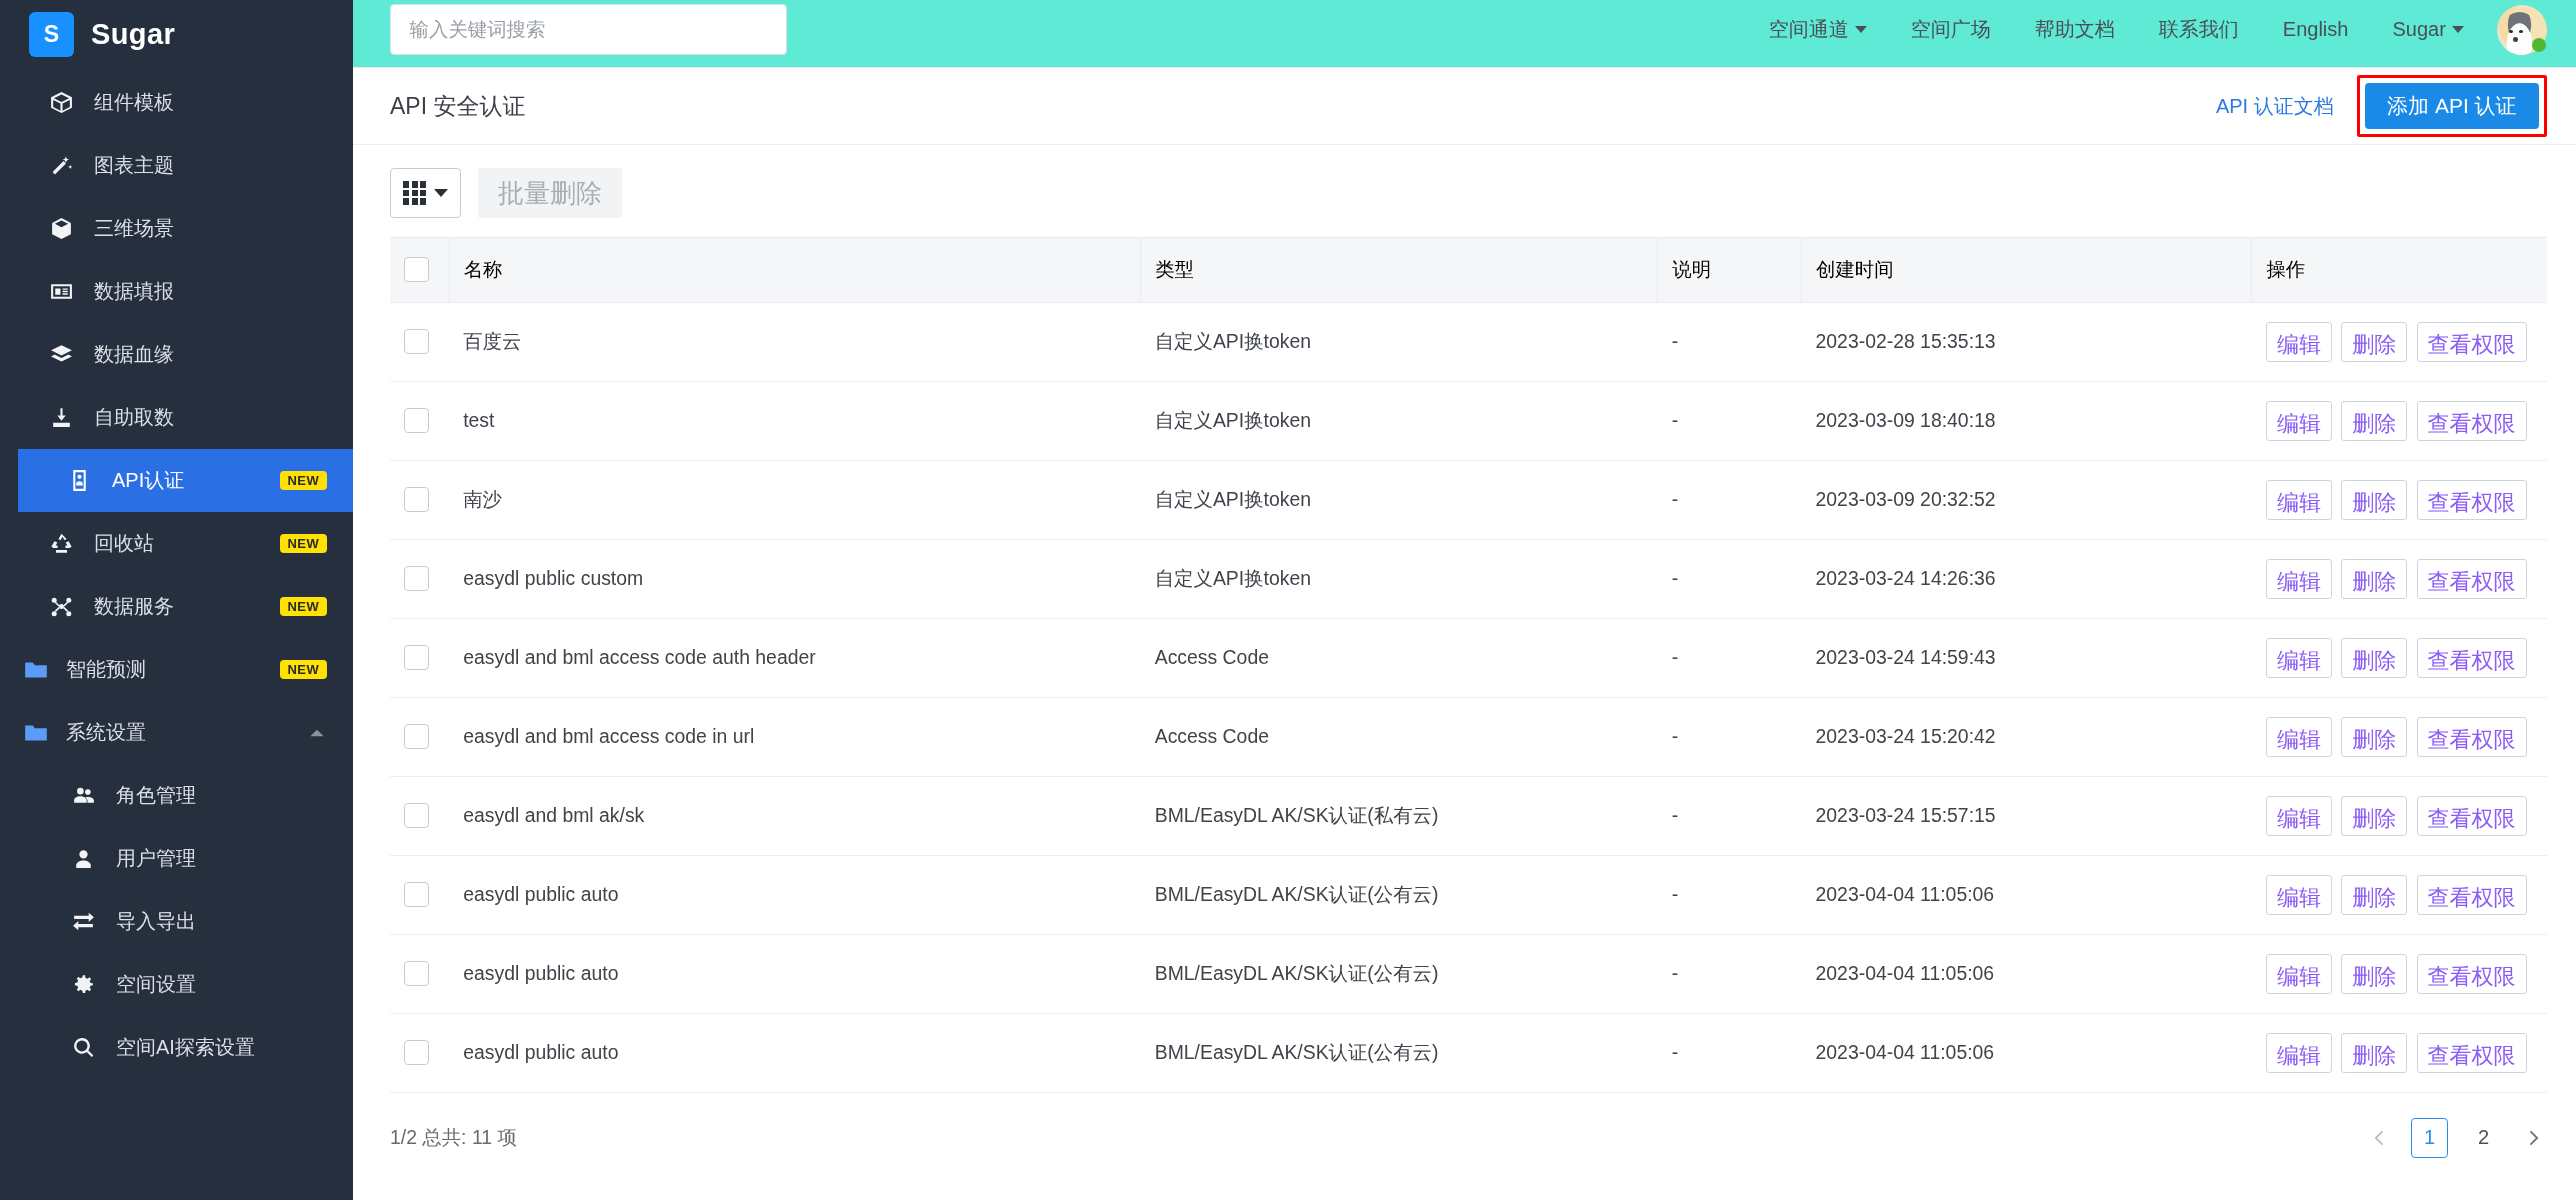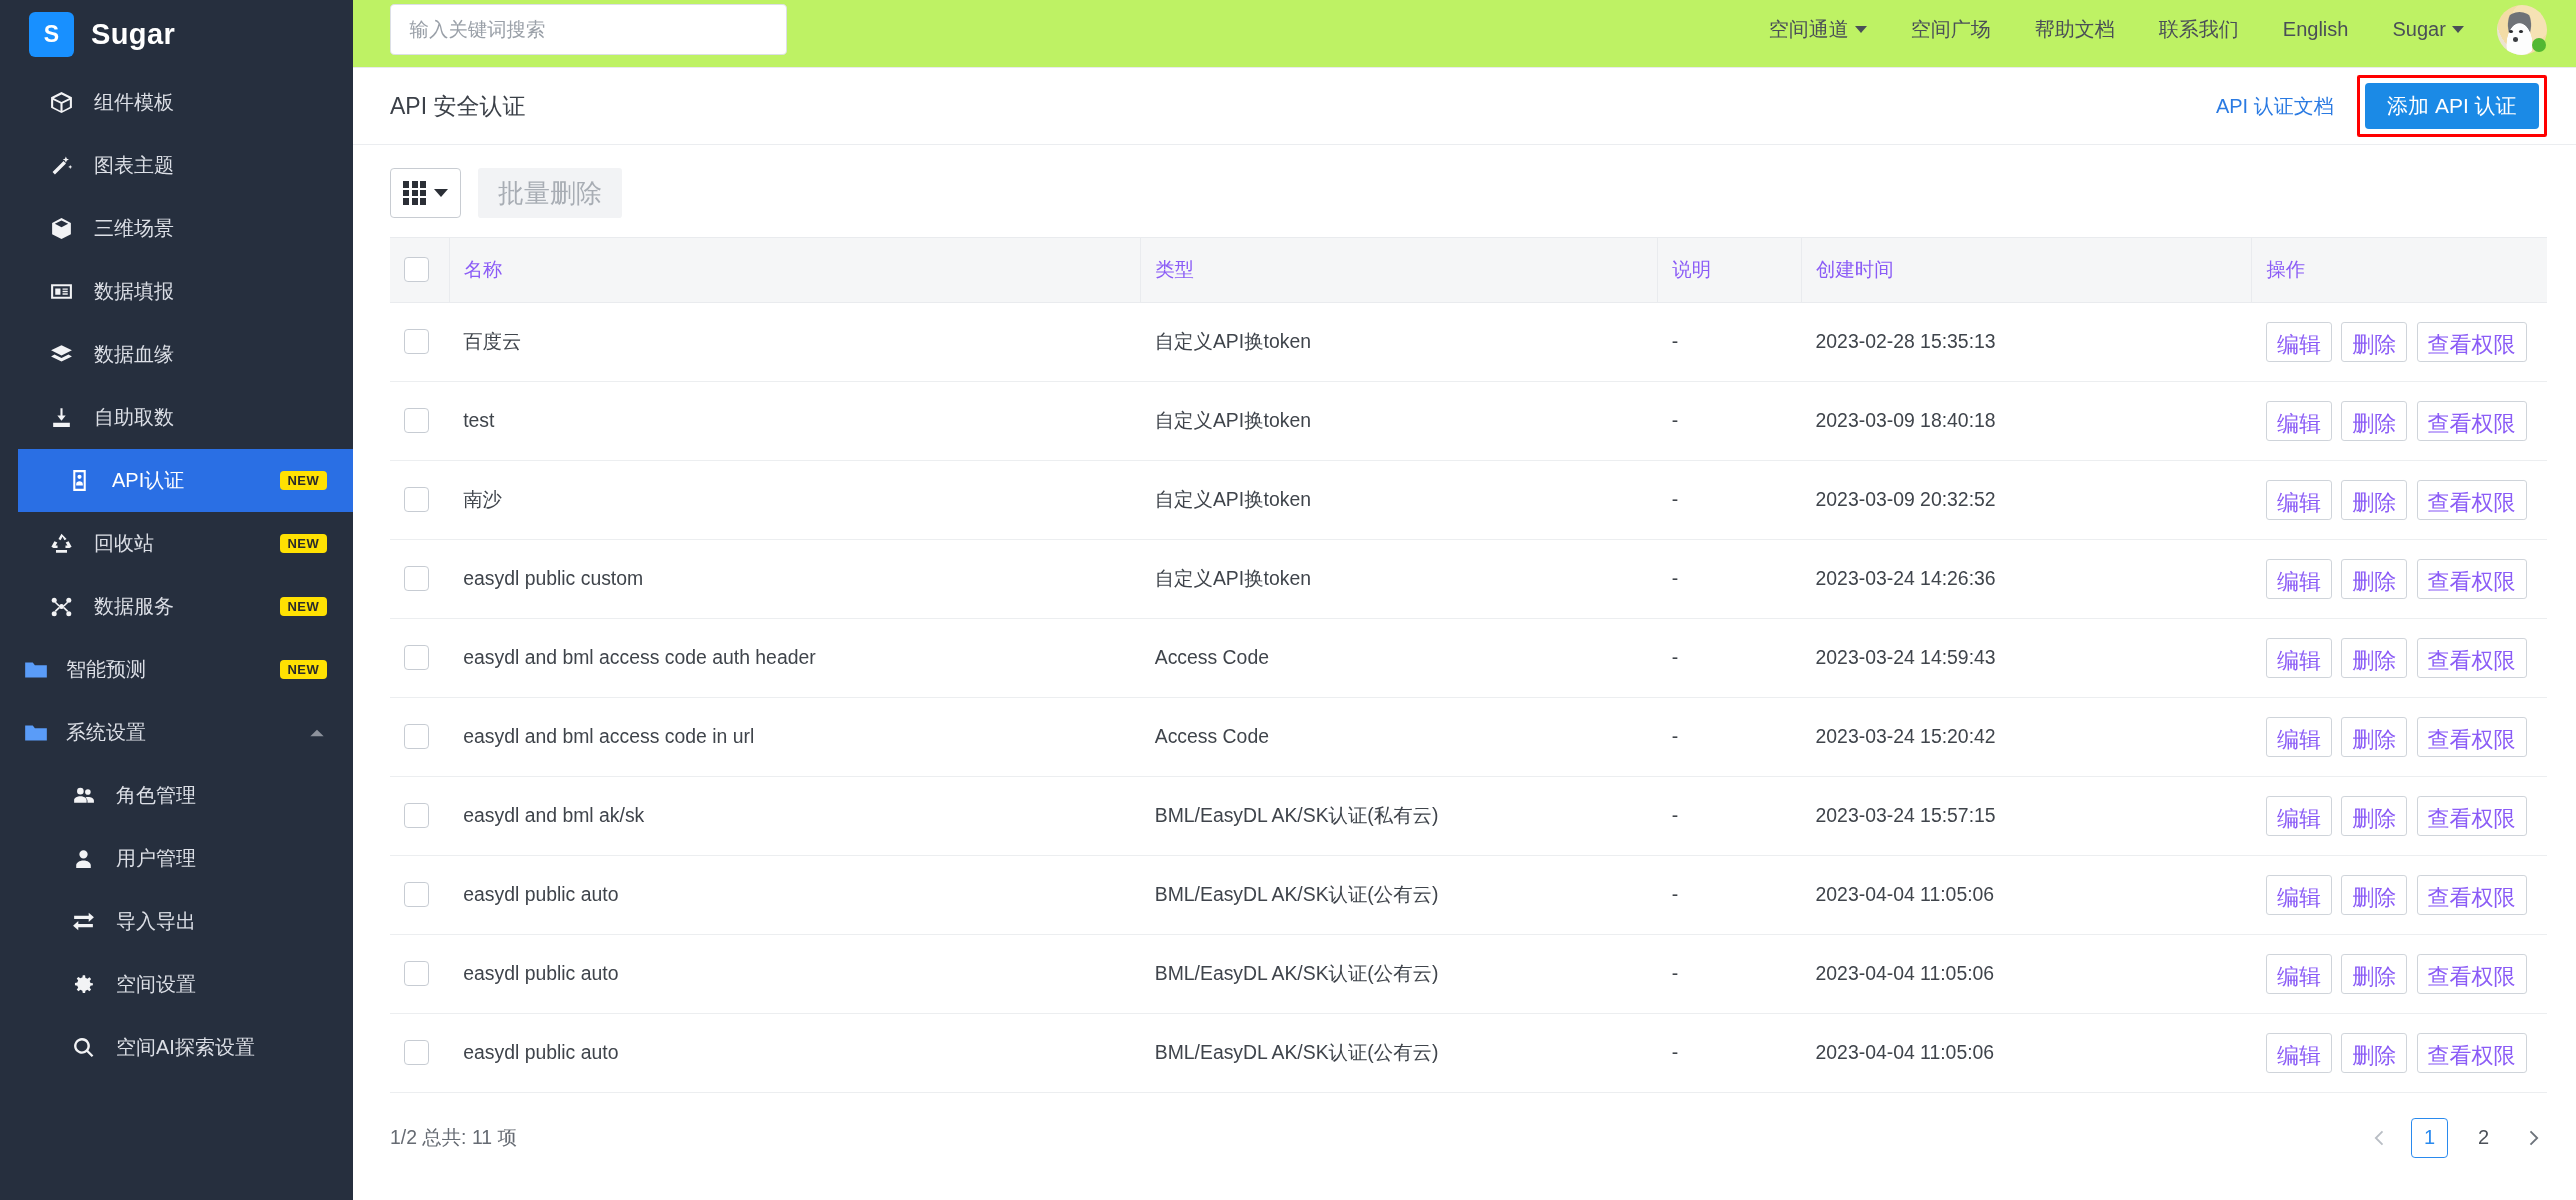--- a/index.html
+++ b/index.html
@@ -54,21 +54,21 @@
   .caret-up { width: 20px; height: 20px; opacity: .65; }
   .caret-up svg { width: 20px; height: 20px; fill: #c4c8cf; }
 
   
   .main { flex: 1 1 auto; height: 1200px; display: flex; flex-direction: column;
           background: #fff; min-width: 0; }
 
   .topbar {
     height: 68px; flex: 0 0 68px; border-bottom: 0.8px solid #e8eaec;
     display: flex; align-items: center; padding: 0 29px 8px 37px;
-    background: #bef264;
+    background: #5eead4;
   }
   .search-box {
     width: 397px; height: 51px; border: 0.8px solid #dcdfe6; border-radius: 4.6px;
     display: flex; align-items: center; padding: 0 18.6px;
     font-size: 19.4px; color: #9aa0a8; background: #fff;
   }
   .topnav { margin-left: auto; display: flex; align-items: center; gap: 0; }
   .topnav a {
     font-size: 20px; color: #4a4f57; text-decoration: none;
     padding: 0 22px; display: flex; align-items: center; gap: 6.2px;
@@ -133,21 +133,21 @@
           border-right: 7px solid transparent; border-top: 8.5px solid #2b2f36; }
   .btn-muted {
     background: #f2f3f5; color: #a8adb4; border: none; border-radius: 3.1px;
     font-size: 26px; height: 50px; padding: 0 20px; cursor: not-allowed;
     font-family: inherit;
   }
 
   table.data { width: 100%; border-collapse: collapse; table-layout: fixed; }
   table.data th {
     background: #f5f6f7; text-align: left; font-weight: normal;
-    font-size: 19.4px; color: #8b5cf6; height: 65px; padding: 0 14px;
+    font-size: 19.4px; color: #000000; height: 65px; padding: 0 14px;
     border-top: 0.8px solid #e9ebee; border-bottom: 0.8px solid #e9ebee;
     border-right: 0.8px solid #e9ebee; vertical-align: middle;
   }
   table.data th:last-child { border-right: none; }
   table.data td {
     font-size: 19.4px; color: #3f444b; height: 79px; padding: 0 14px;
     border-bottom: 0.8px solid #eceef0; vertical-align: middle;
     overflow: hidden; white-space: nowrap; text-overflow: ellipsis;
   }
   .col-check { width: 56px; }

